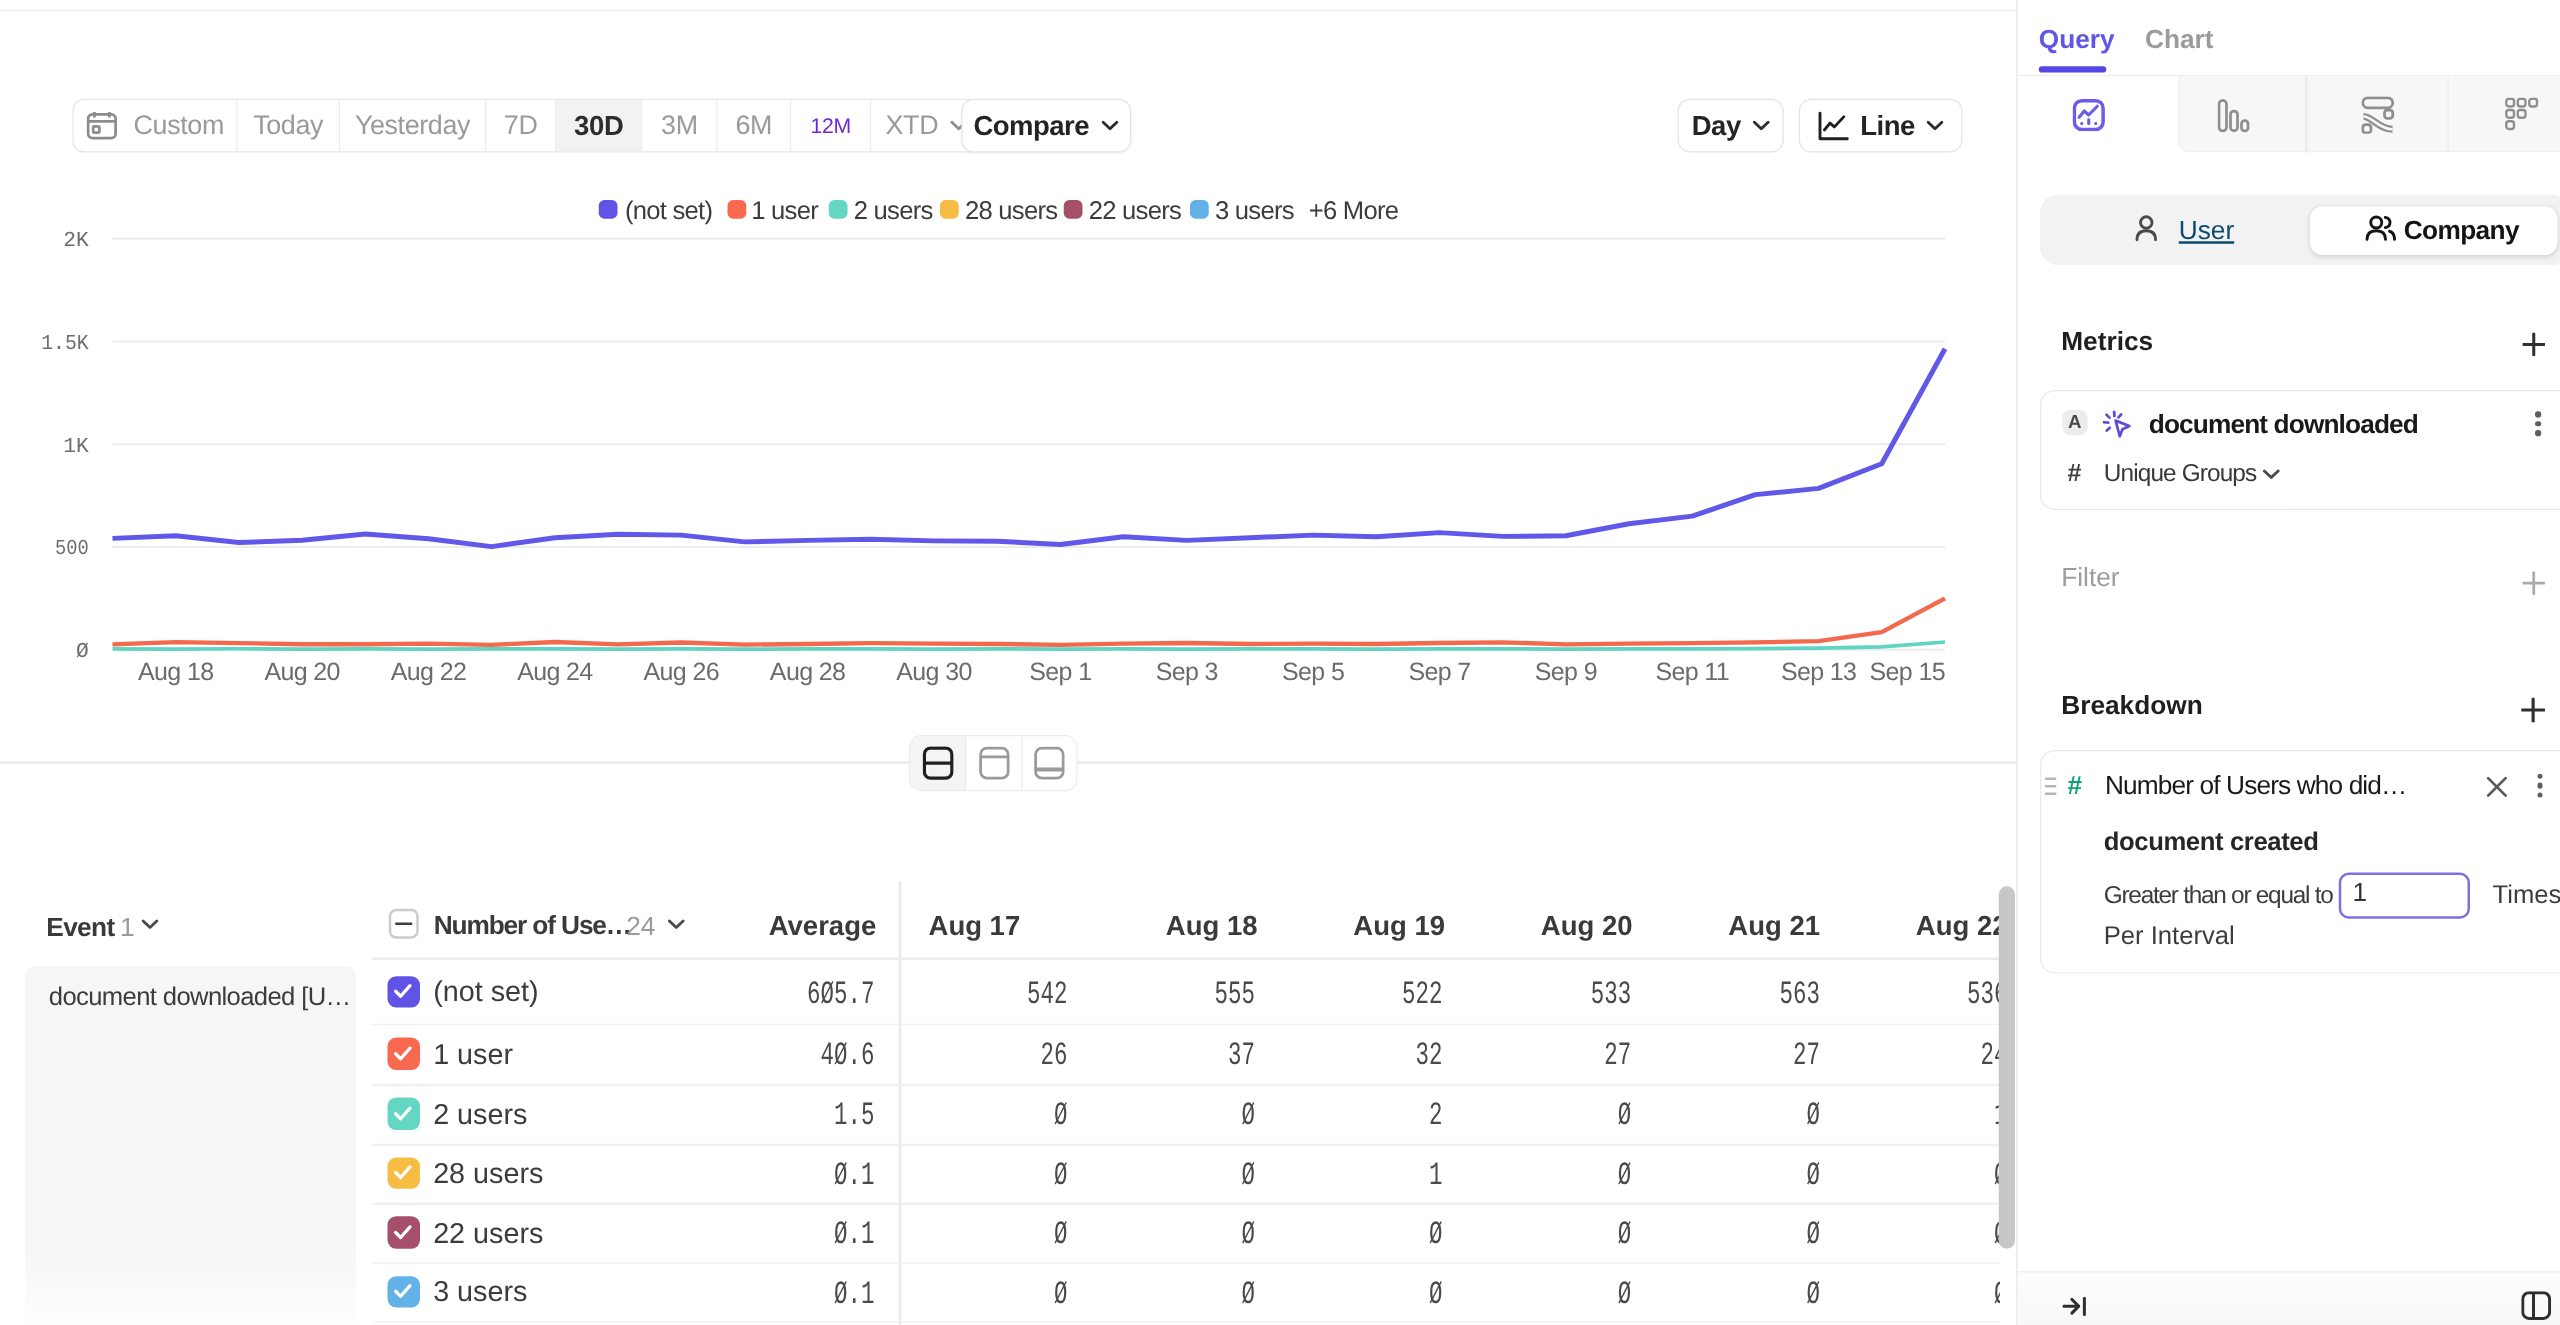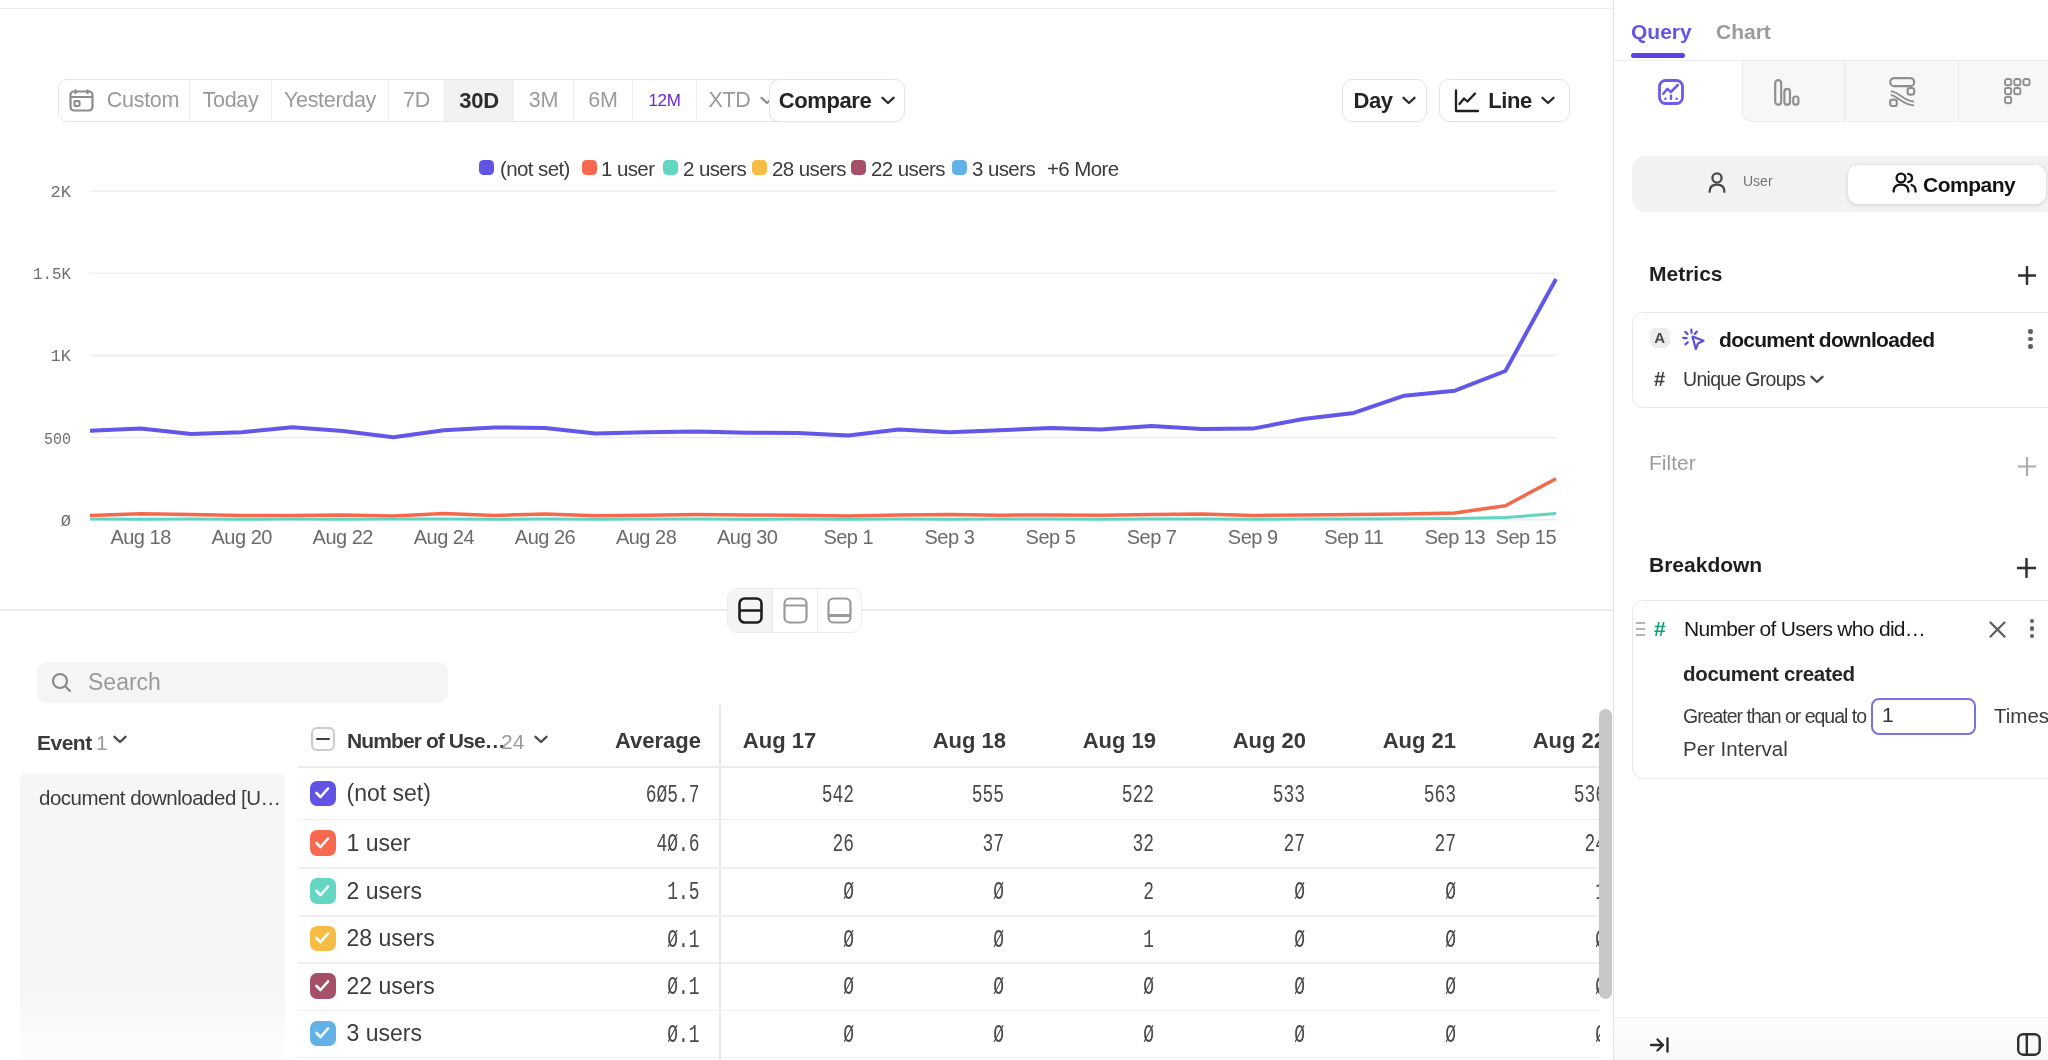--- a/index.html
+++ b/index.html
@@ -127,27 +127,20 @@
         </svg>
     </div>
     <div style="width:45px;display:flex;align-items:center;justify-content:center;border-left:1.5px solid #ececec;">
       <svg width="25" height="27" viewBox="0 0 25 27" fill="none" stroke="#9a9a9a" stroke-width="2.2">
           <rect x="1.5" y="1.5" width="22" height="24" rx="5"></rect>
           <line x1="1.5" y1="18.5" x2="23.5" y2="18.5" stroke-width="3.2"></line>
         </svg>
     </div>
   </div>
 
-  <div class="abs" style="left:37px;top:662px;width:411px;height:41px;border-radius:10px;background:#f5f5f5;display:flex;align-items:center;gap:16px;padding-left:14px;">
-    <svg width="21" height="21" viewBox="0 0 21 21" fill="none" stroke="#8a8a8a" stroke-width="2.2" stroke-linecap="round">
-        <circle cx="9" cy="9" r="7"></circle>
-        <line x1="14.2" y1="14.2" x2="19" y2="19"></line>
-      </svg>
-    <span style="font-size:23px;color:#9a9a9a;">Search</span>
-  </div>
 
   <div class="abs" style="left:37px;top:731px;font-size:21px;font-weight:700;color:#3a3a3a;letter-spacing:-0.5px;">Event</div>
   <div class="abs" style="left:96px;top:731px;font-size:21px;color:#9a9a9a;">1</div>
   <svg class="abs" style="left:113px;top:735px;" width="14" height="9" viewBox="0 0 14 9" fill="none" stroke="#4a4a4a" stroke-width="2.3" stroke-linecap="round" stroke-linejoin="round">
       <polyline points="1.5,1.8 7,7 12.5,1.8"></polyline>
     </svg>
 
   <div class="abs" style="left:311px;top:727px;width:24px;height:24px;border:2px solid #cbcbcb;border-radius:6px;background:#fff;"></div>
   <div class="abs" style="left:316px;top:737.5px;width:14px;height:2.6px;background:#3f3f3f;border-radius:1px;"></div>
   <div class="abs" style="left:347px;top:729px;font-size:21px;font-weight:700;color:#3a3a3a;letter-spacing:-0.9px;">Number of Use…</div>
@@ -303,21 +296,21 @@
       <rect x="10.2" y="10" width="6.2" height="6.2" rx="2"></rect>
     <rect x="1" y="19" width="6.2" height="6.2" rx="2"></rect>
   </svg>
 
   <div class="abs" style="left:17.5px;top:156px;width:424px;height:56px;border-radius:14px;background:#f2f2f2;"></div>
   <div class="abs" style="left:233.5px;top:165px;width:198px;height:39px;border-radius:10px;background:#fff;box-shadow:0 1px 4px rgba(0,0,0,.14);"></div>
   <svg class="abs" style="left:94px;top:172px;" width="18" height="21" viewBox="0 0 18 21" fill="none" stroke="#4a4a4a" stroke-width="2.3" stroke-linecap="round">
     <circle cx="9" cy="6" r="4.6"></circle>
       <path d="M1.6,19.8 C1.6,14.6 4.6,12.6 9,12.6 C13.4,12.6 16.4,14.6 16.4,19.8"></path>
   </svg>
-  <div class="abs" style="left:129px;top:173px;font-size:14px;font-weight:500;color:#737373;">User</div>
+  <div class="abs" style="left:129px;top:173px;font-size:21px;font-weight:500;color:#0c4a6e;text-decoration:underline;">User</div>
   <svg class="abs" style="left:278px;top:172px;" width="25" height="21" viewBox="0 0 25 21" fill="none" stroke="#141414" stroke-width="2.3" stroke-linecap="round">
     <circle cx="9" cy="6" r="4.4"></circle>
       <path d="M1.6,19.5 C1.6,14.5 4.6,12.6 9,12.6 C13.4,12.6 16.4,14.5 16.4,19.5"></path>
     <path d="M16.2,1.9 C18.5,2.3 20,4 20,6 C20,8 18.5,9.7 16.2,10.1"></path>
       <path d="M19.6,13 C22.3,13.8 23.6,15.8 23.6,19.5"></path>
   </svg>
   <div class="abs" style="left:309px;top:173px;font-size:21px;font-weight:700;letter-spacing:-0.5px;color:#141414;">Company</div>
 
   <div class="abs" style="left:35px;top:262px;font-size:21px;font-weight:700;color:#1f1f1f;">Metrics</div>
   <svg class="abs" style="left:404px;top:266px;" width="18" height="19" viewBox="0 0 18 19" fill="none" stroke="#2f2f2f" stroke-width="2.4" stroke-linecap="round">

